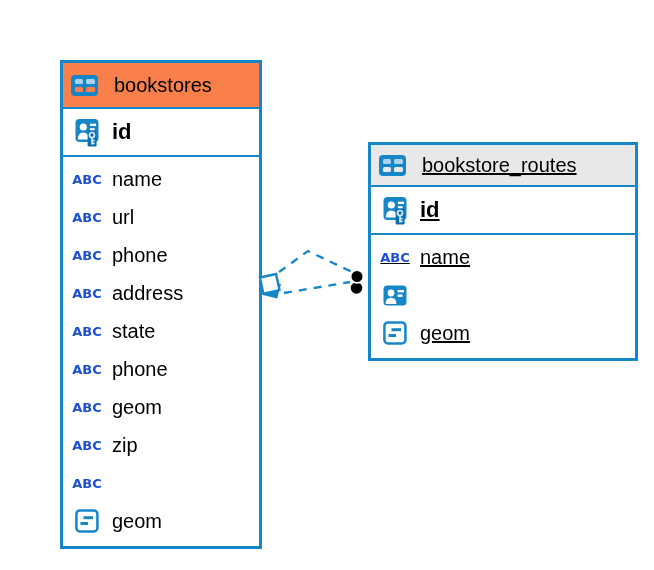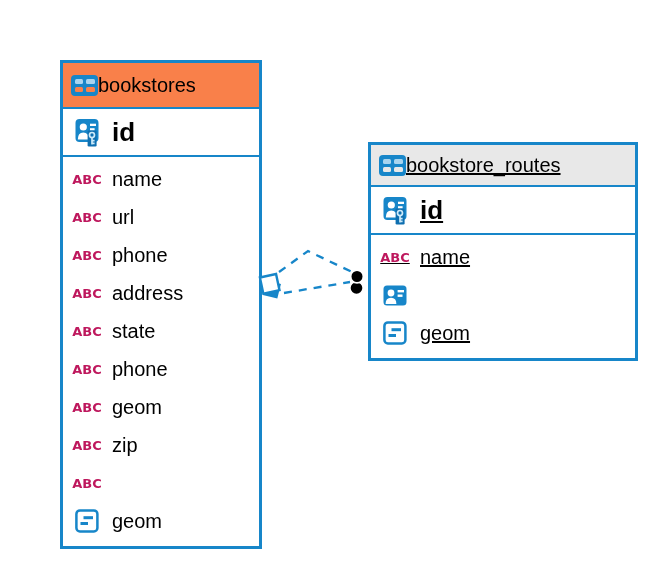--- a/index.html
+++ b/index.html
@@ -15,30 +15,30 @@
 
   
   .table-node {
     position:absolute; background:#ffffff;
     border:3px solid var(--blue); box-sizing:border-box;
   }
   #table-bookstores       { left:60px;  top:60px;  width:202px; }
   #table-bookstore-routes { left:368px; top:142px; width:270px;text-decoration:underline; }
 
   .tbl-header {
-    display:flex; align-items:center; gap:0;
+    display:flex; align-items:center; gap:16px;
     height:44px; padding:0 8px;
     border-bottom:2.5px solid var(--blue);
     background:var(--hdr-bg);
     font-size:20px; color:#000; white-space:nowrap;
   }
   #table-bookstore-routes .tbl-header { height:40px; }
 
   .pk-section { border-bottom:2.5px solid var(--blue); padding:0 8px; }
-  .pk-section .col-row { height:46px; font-weight:700; font-size:26px;text-align:center; }
+  .pk-section .col-row { height:46px; font-weight:700; font-size:22px;text-align:center; }
 
   .rows { padding:3px 8px 6px 8px; }
   .col-row {
     display:flex; align-items:center; gap:9px;
     height:38px; font-size:20px; color:#000; white-space:nowrap;
   }
   .icon-box {
     width:32px; flex:0 0 32px;
     display:flex; align-items:center; justify-content:center;
   }
@@ -52,21 +52,21 @@
     flex:0 0 27px;
   }
   .tbl-icon i { border-radius:1.5px; }
   .tbl-icon i.t { background:#A8D4EF; }
   .tbl-icon i.b { background:var(--hdr-bg); }
 
   
   .abc {
     font-family:"DejaVu Sans", sans-serif;
     font-weight:800; font-size:13px; letter-spacing:0px;
-    color:#be185d; line-height:1;
+    color:#1d4ed8; line-height:1;
   }
 
   svg { display:block; }
 </style>
 </head>
 <body>
 
 <div class="canvas">
 
   <div class="table-node" id="table-bookstores">

